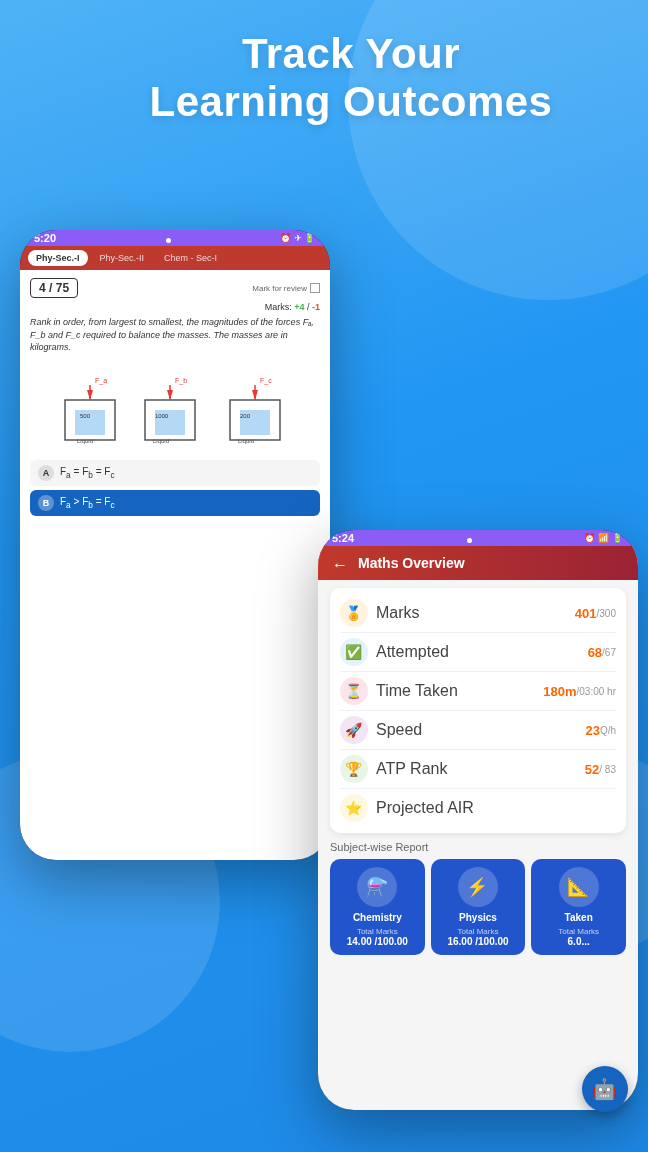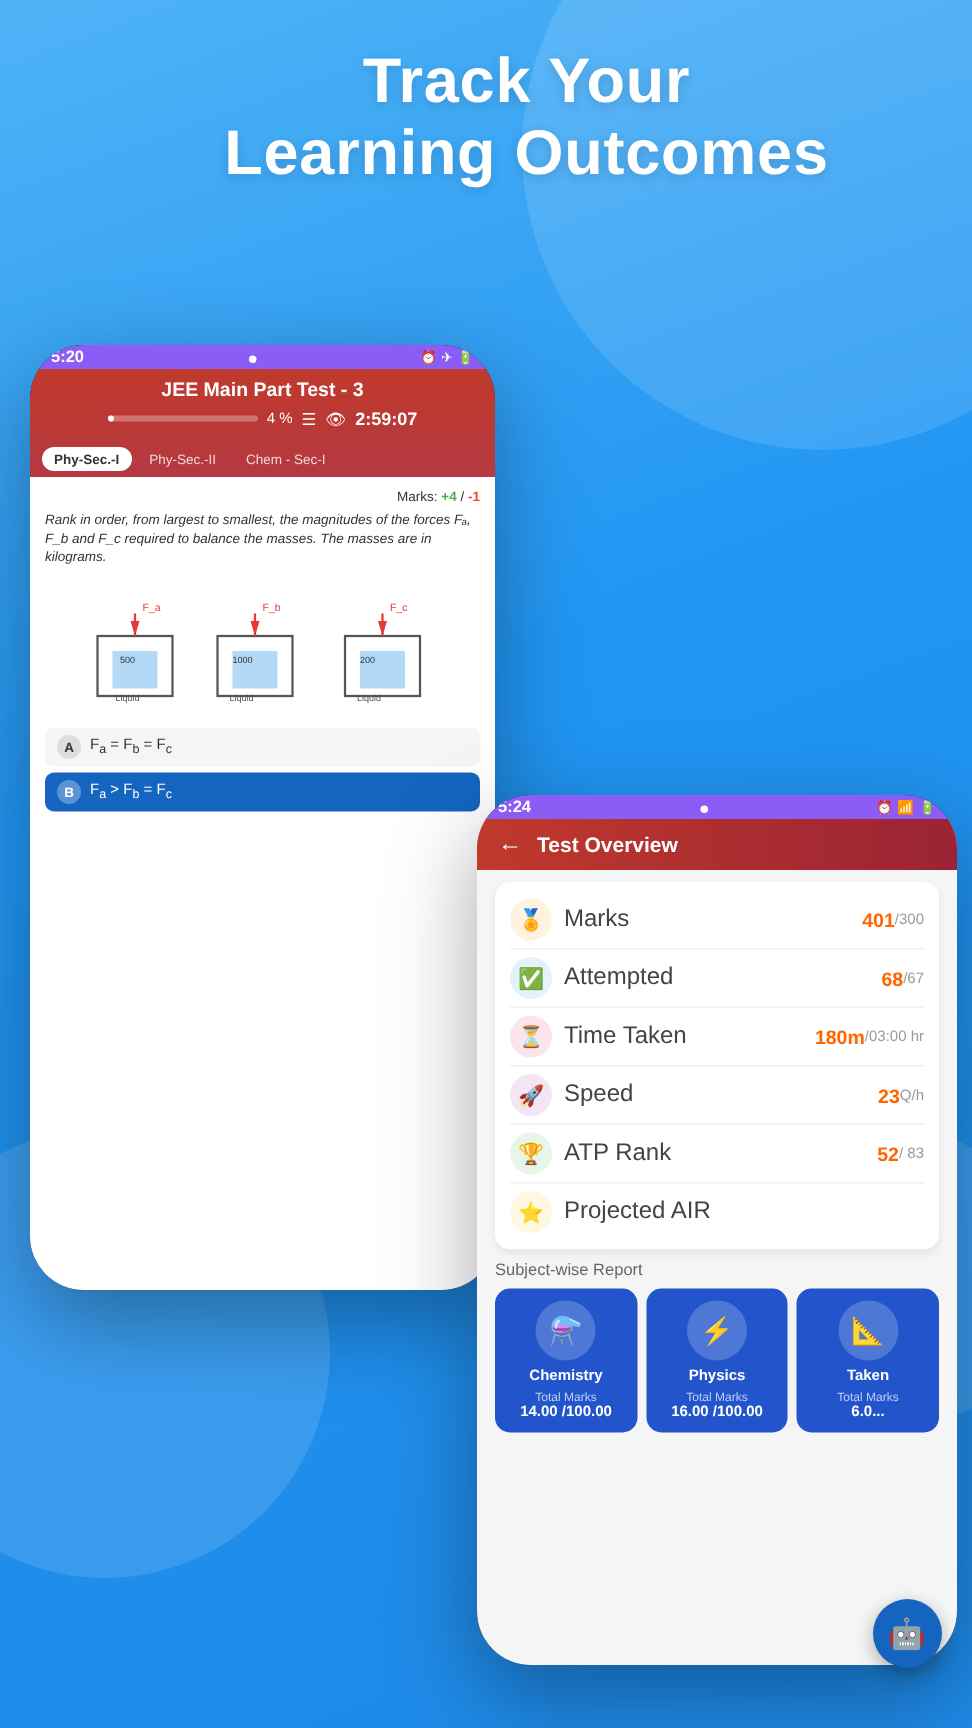--- a/index.html
+++ b/index.html
@@ -440,40 +440,36 @@
   <div class="phone-notch">
     <span class="notch-time">5:20</span>
     <span><span class="notch-dot"></span></span>
     <div class="notch-icons">
       <span>⏰</span>
       <span>✈</span>
       <span>🔋</span>
     </div>
   </div>
   <div class="screen">
-    <div class="screen-header">
-      <div class="test-title">JEE Main Part Test - 3</div>
-      <div class="progress-row">
-        <div class="progress-bar-outer">
-          <div class="progress-bar-inner"></div>
-        </div>
-        <span class="progress-pct">4 %</span>
-        <span class="icon-list">☰</span>
-        <span class="icon-eye">👁</span>
-        <span class="timer">2:59:07</span>
-      </div>
-    </div>
 
     <div class="tabs-row">
       <div class="tab-item active">Phy-Sec.-I</div>
       <div class="tab-item">Phy-Sec.-II</div>
       <div class="tab-item">Chem - Sec-I</div>
     </div>
 
     <div class="question-area">
+      <div class="q-meta">
+        <div class="q-num">
+          <span>4</span> / <span>75</span>
+        </div>
+        <div class="mark-review">
+          Mark for review <span style="border:1px solid #999;width:10px;height:10px;display:inline-block;"></span>
+        </div>
+      </div>
       <div class="marks-info">
         <span>Marks:</span>
         <span class="plus">+4</span>
         /
         <span class="minus">-1</span>
       </div>
       <div class="q-text">Rank in order, from largest to smallest, the magnitudes of the forces Fₐ, F_b and F_c required to balance the masses. The masses are in kilograms.</div>
 
       
       <svg class="diagram" viewBox="0 0 280 90" xmlns="http://www.w3.org/2000/svg">
@@ -527,21 +523,21 @@
     <span><span class="notch-dot"></span></span>
     <div class="notch-icons">
       <span>⏰</span>
       <span>📶</span>
       <span>🔋</span>
     </div>
   </div>
   <div class="screen">
     <div class="overview-header">
       <span class="back-arrow">←</span>
-      <span class="overview-title">Test Overview</span>
+      <span class="overview-title">Maths Overview</span>
     </div>
 
     <div class="overview-body">
 
       <div class="stats-card">
 
         <div class="stat-row">
           <div class="stat-icon" style="background:#fff3e0;">🏅</div>
           <span class="stat-name">Marks</span>
           <span class="stat-value">401</span>

